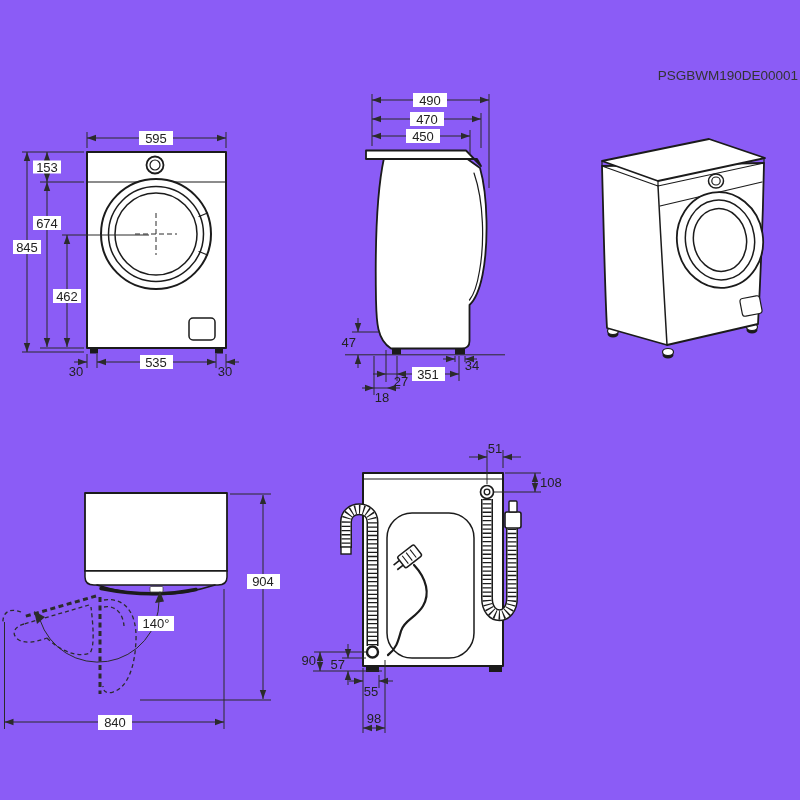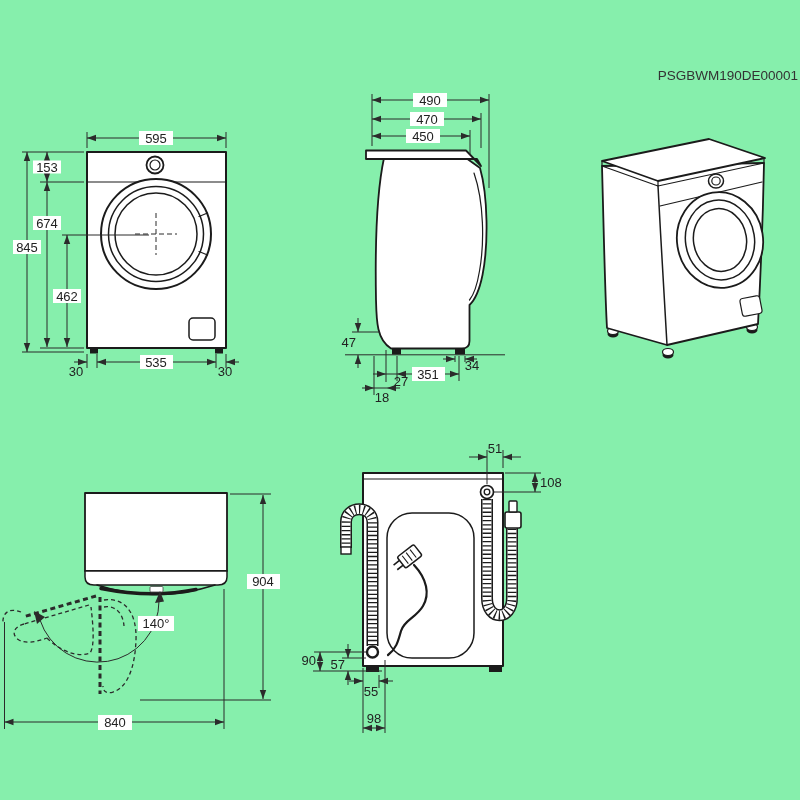--- a/index.html
+++ b/index.html
@@ -1,16 +1,16 @@
 <!DOCTYPE html>
 <html><head>
 <meta charset="utf-8">
 <style>
   html,body{margin:0;padding:0;background:#fff;}
-  #stage{width:800px;height:800px;background:#86efac;position:relative;overflow:hidden;}
+  #stage{width:800px;height:800px;background:#8b5cf6;position:relative;overflow:hidden;}
   svg{display:block;}
   
   .m2 {stroke:#1b1b1b;stroke-width:2;fill:#fff;stroke-linejoin:round;stroke-linecap:round;}
   .m18{stroke:#1b1b1b;stroke-width:1.8;fill:none;stroke-linejoin:round;stroke-linecap:round;}
   .m15{stroke:#1b1b1b;stroke-width:1.5;fill:none;stroke-linejoin:round;stroke-linecap:round;}
   .m12{stroke:#1b1b1b;stroke-width:1.2;fill:none;stroke-linejoin:round;stroke-linecap:round;}
   .mw {fill:#fff;}
   .mf {fill:#1b1b1b;stroke:none;}
   
   .dl {stroke:#2b2b2b;stroke-width:1;fill:none;}

